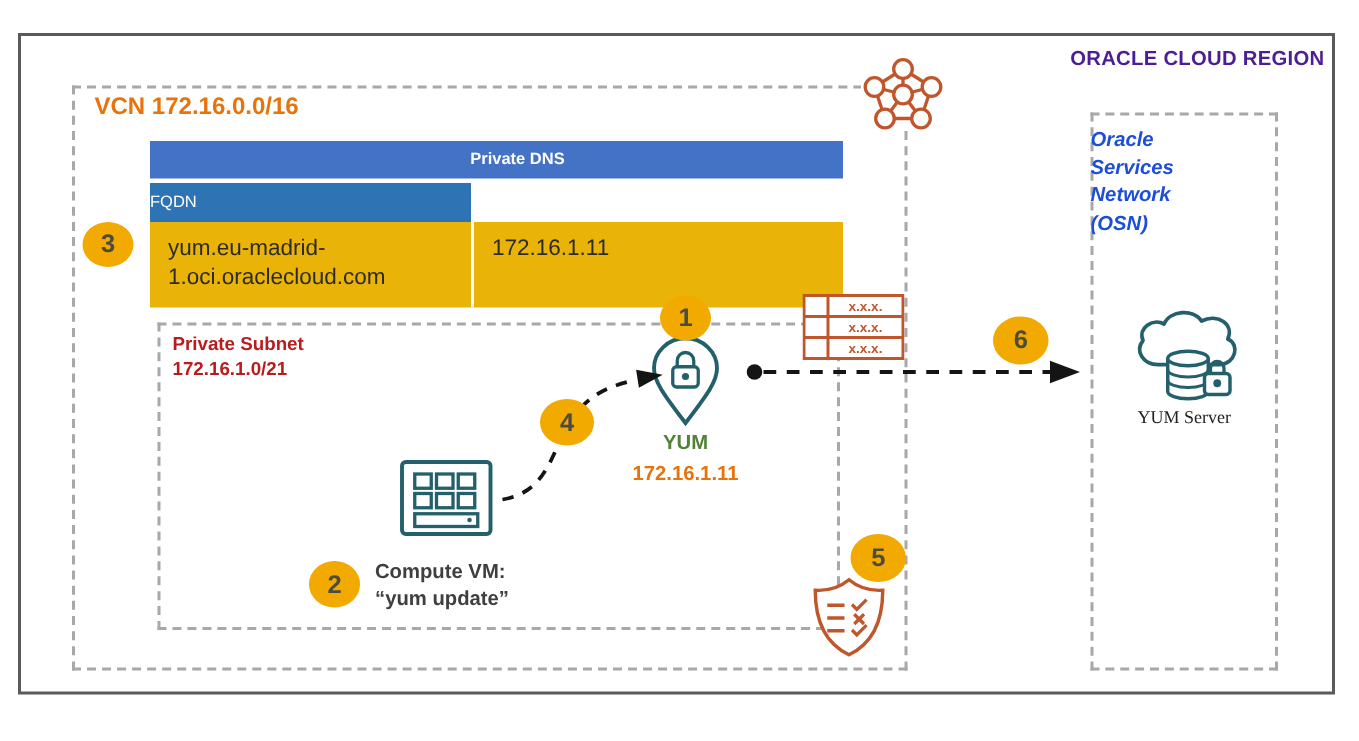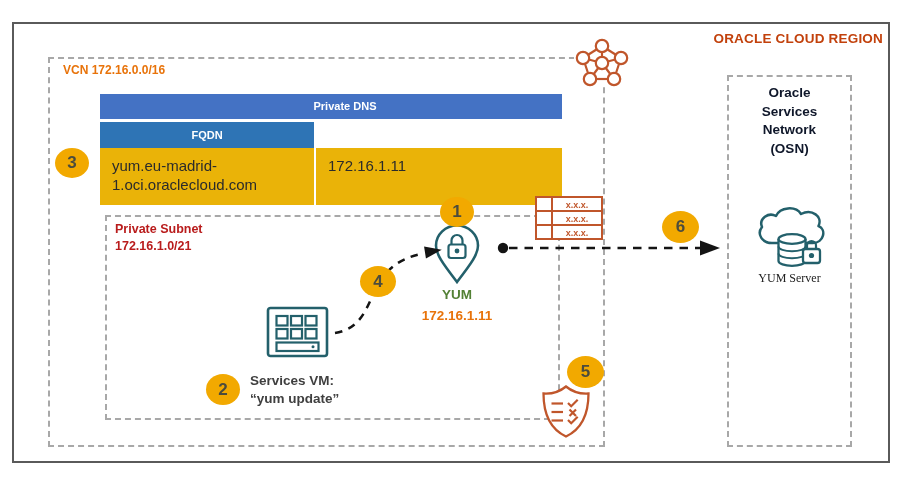--- a/index.html
+++ b/index.html
@@ -3,37 +3,37 @@
 <meta charset="utf-8">
 <style>
   * { margin:0; padding:0; box-sizing:border-box; }
   html,body { width:906px; height:494px; background:#ffffff; overflow:hidden; }
   body { font-family:"Liberation Sans", sans-serif; position:relative; }
   .canvas { position:absolute; left:0; top:0; width:906px; height:494px; background:#fff; }
 
   .outer-box { position:absolute; left:12px; top:22px; width:878px; height:441px;
                border:2.5px solid #5a5a5a; background:#fff; }
   .region-title { position:absolute; top:31px; right:23px; font-size:13.5px; font-weight:bold;
-                  color:#c2410c; letter-spacing:.2px; }
+                  color:#4c1d95; letter-spacing:.2px; }
 
   .dashed-box { position:absolute; border:2px dashed #a8a8a8; }
   .vcn-box    { left:48px;  top:57px;  width:557px; height:390px; }
   .subnet-box { left:105px; top:215px; width:455px; height:205px; }
   .osn-box    { left:727px; top:75px;  width:125px; height:372px; }
 
-  .vcn-label { position:absolute; left:63px; top:63px; font-size:12px; font-weight:bold; color:#e8730a; }
+  .vcn-label { position:absolute; left:63px; top:63px; font-size:16px; font-weight:bold; color:#e8730a; }
   .subnet-label { position:absolute; left:115px; top:221px; font-size:12.5px; font-weight:600;
                   color:#b91c1c; line-height:17px; }
 
   
   .dns-table { position:absolute; left:100px; top:94px; width:462px; }
   .dns-title { height:25px; line-height:25px; background:#4472c4; color:#fff; font-size:11px;
                font-weight:bold; text-align:center;padding-left:28px; }
   .dns-headrow { display:flex; height:26px; margin-top:3px; }
-  .dns-th { background:#2e74b5; color:#fff; font-size:11px; font-weight:bold; text-align:center;
+  .dns-th { background:#2e74b5; color:#fff; font-size:11px; font-weight:normal; text-align:left;
             line-height:26px; }
   .dns-th.fqdn, .dns-td.fqdn { width:216px; border-right:2px solid #fff; }
   .dns-th.ip, .dns-td.ip { flex:1; }
   .dns-datarow { display:flex; min-height:57px; }
   .dns-td { background:#eab308; color:#2b2b2b; font-size:15px; line-height:19px;
             padding:8px 14px 6px 12px; }
   .dns-td.fqdn { overflow-wrap:break-word; }
 
   
   .badge { position:absolute; border-radius:50%; background:#f2a900; color:#4c4c3d;
@@ -47,22 +47,22 @@
 
   .icon { position:absolute; }
   .psa-labels { position:absolute; left:402px; top:286px; width:110px; text-align:center;
                 font-size:13.5px; font-weight:bold; line-height:17px; }
   .psa-green { color:#538135; }
   .psa-ip { color:#e8730a; margin-top:4px; }
 
   .compute-label { position:absolute; left:250px; top:372px; font-size:13.5px; font-weight:bold;
                    color:#3f3f3f; line-height:17.5px; }
 
-  .osn-label { position:absolute; left:727px; top:84px; width:125px; text-align:center;
-               color:#0f172a; font-size:13.5px; font-weight:600; line-height:18.5px; }
+  .osn-label { position:absolute; left:727px; top:84px; width:125px; 
+               color:#1d4ed8; font-size:13.5px; font-weight:600; line-height:18.5px;font-style:italic; }
   .yum-label { position:absolute; left:727px; top:271px; width:125px; text-align:center;
                font-family:"Liberation Serif", serif; font-size:12px; color:#222; }
 
   svg { display:block; }
 </style>
 </head>
 <body>
 
 <div class="canvas">
 
@@ -151,21 +151,21 @@
         <rect x="10.5" y="23" width="11" height="9.5"></rect>
           <rect x="25" y="23" width="11" height="9.5"></rect>
           <rect x="39.5" y="23" width="11" height="9.5"></rect>
         <rect x="10.5" y="36.5" width="42" height="8.5"></rect>
       </g>
       <circle cx="47" cy="40.7" r="1.5" fill="#23606b"></circle>
     </svg>
   </div>
 
   <div class="compute-label">
-    <div>Services VM:</div>
+    <div>Compute VM:</div>
     <div>“yum update”</div>
   </div>
 
   <div class="icon" style="left:331px; top:243px;">
     <svg width="114" height="96" viewBox="0 0 114 96">
       <path d="M4,90 C52,82 28,22 93,10.5" fill="none" stroke="#141414" stroke-width="2.5" stroke-dasharray="7.5 6.5"></path>
       <polygon points="94,3.5 111,9.5 94,15.5" fill="#141414" transform="rotate(-9 94 9.5)"></polygon>
     </svg>
   </div>
 

